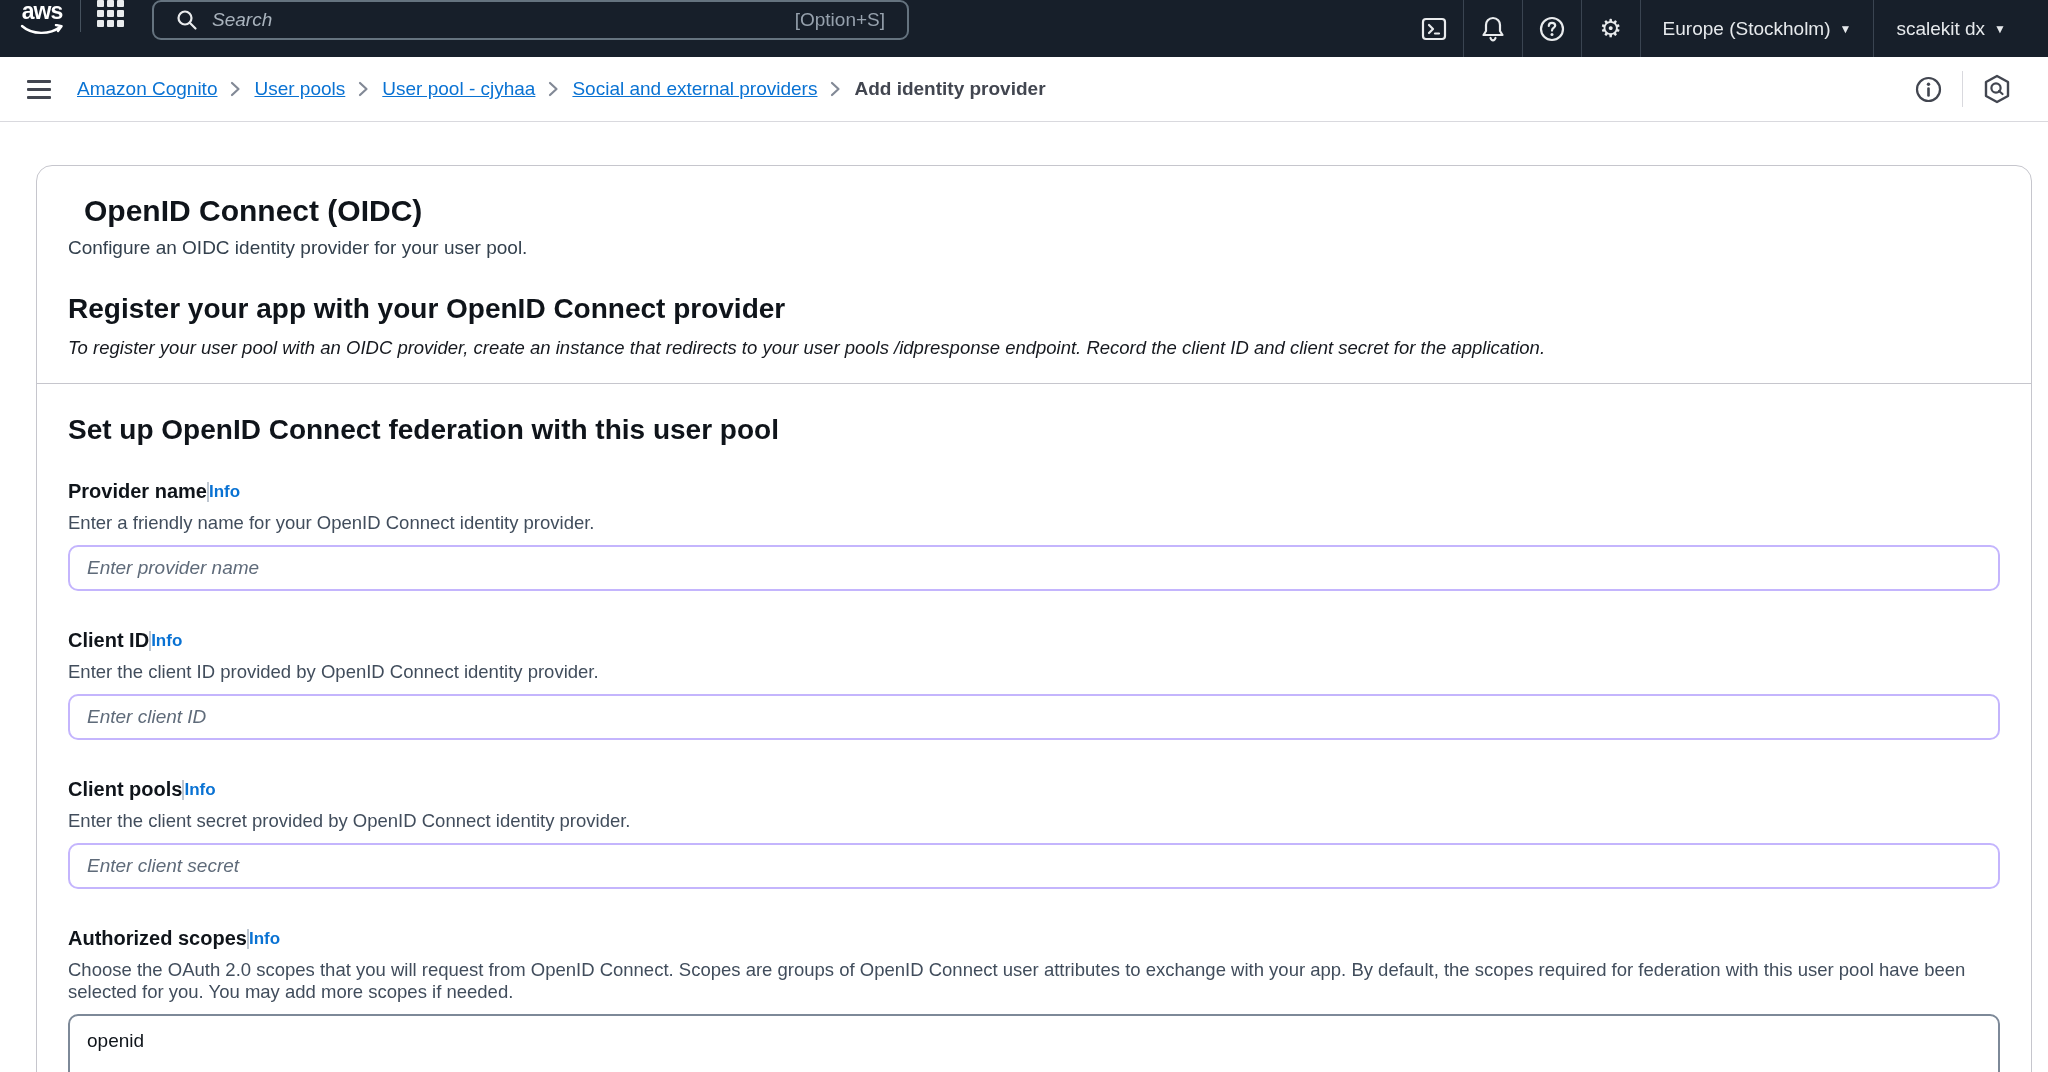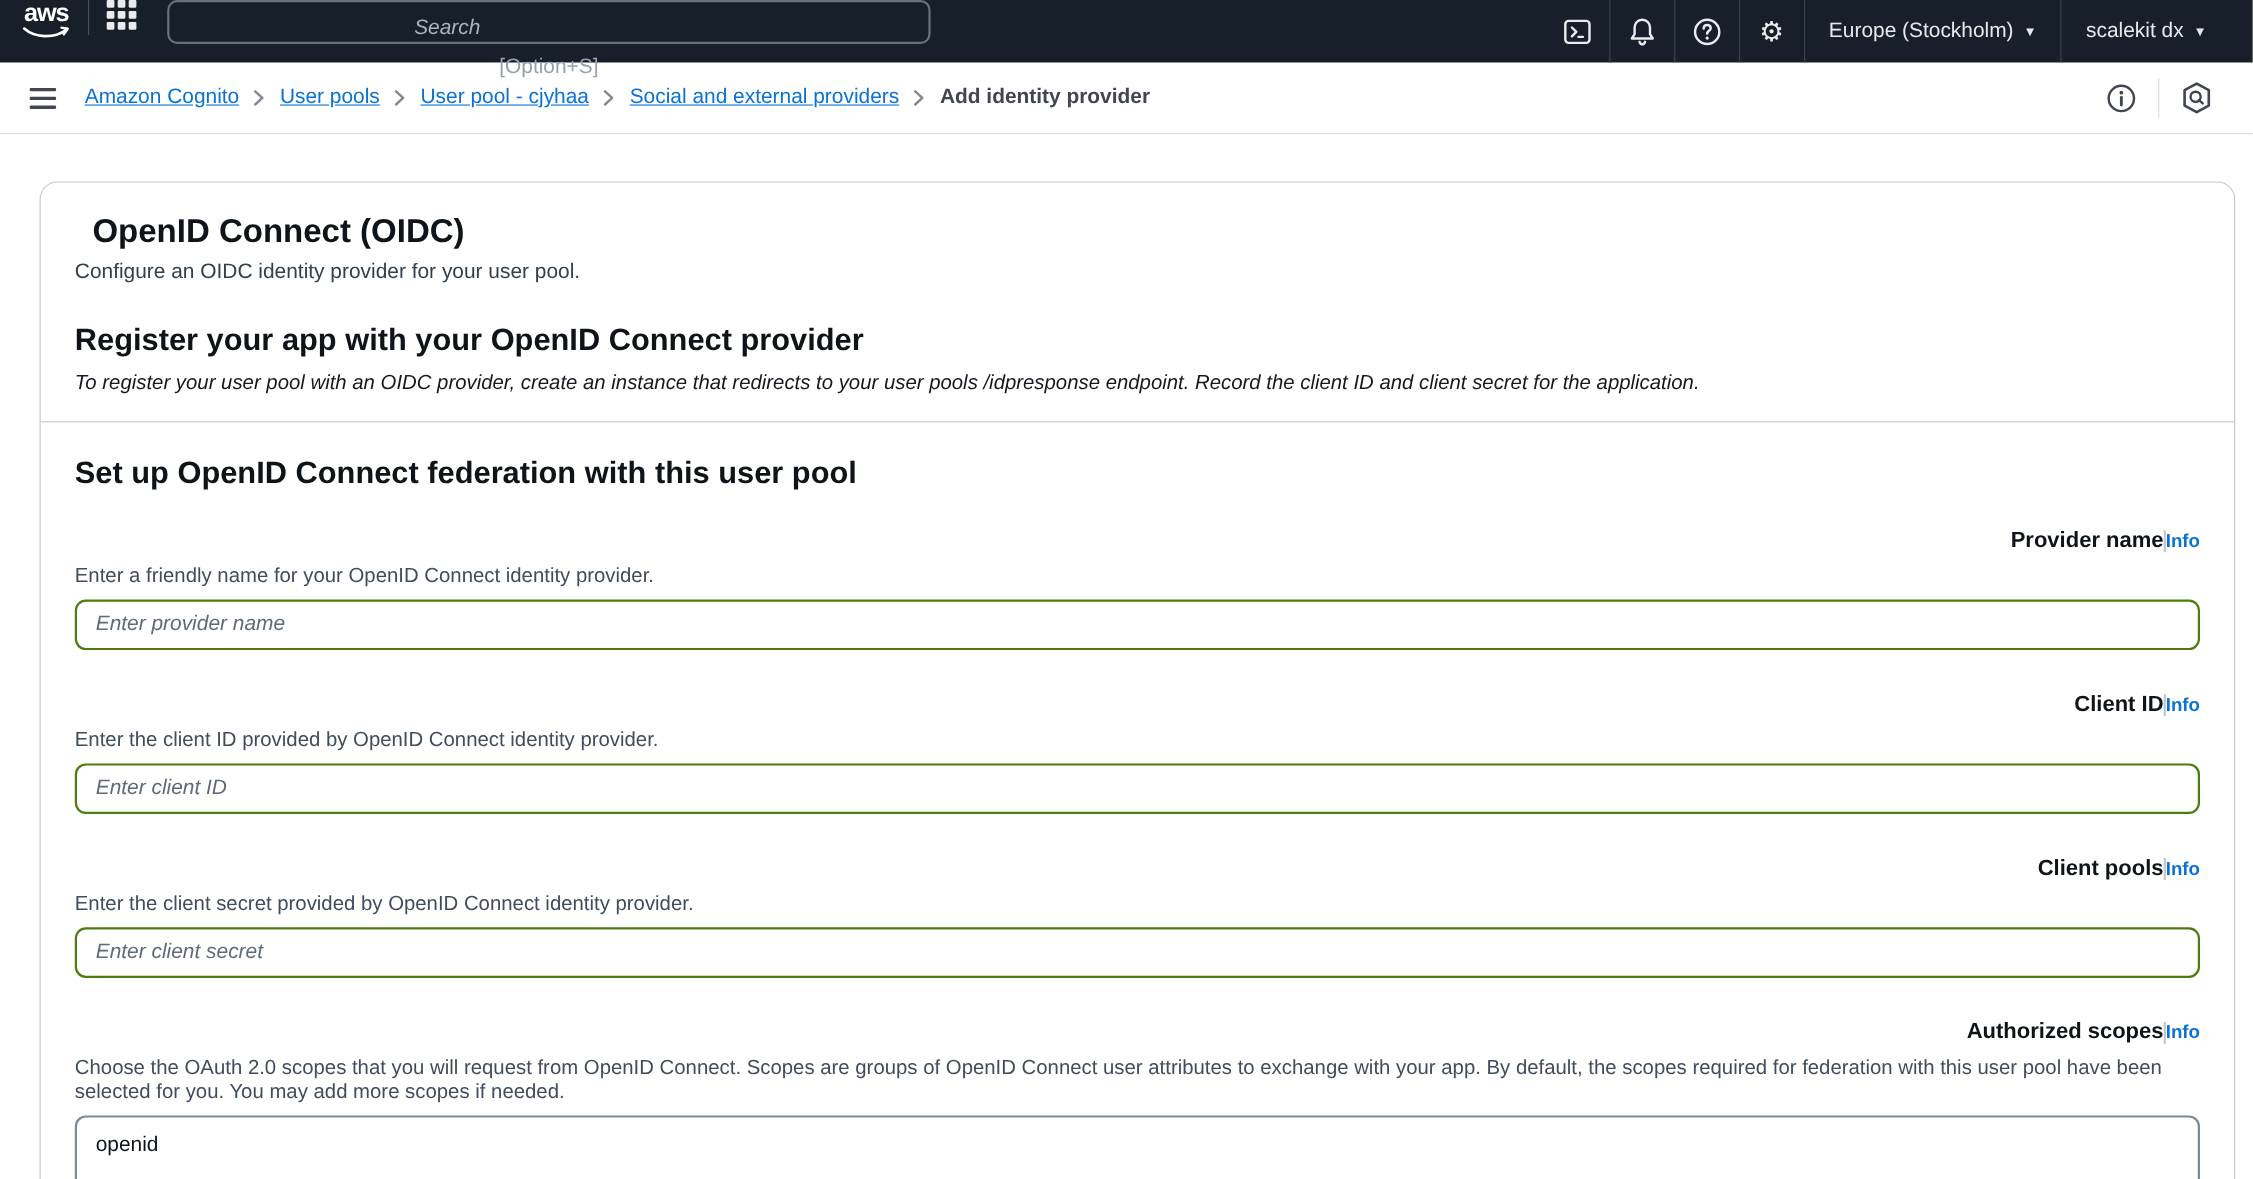--- a/index.html
+++ b/index.html
@@ -16,24 +16,24 @@
     height:57px; background:#171f2a;
     display:flex; 
     padding:0 20px; gap:16px;
   }
   .aws-logo { display:flex; flex-direction:column; align-items:center; line-height:1; cursor:pointer; }
   .aws-logo .aws-text { color:#fff; font-weight:700; font-size:23px; letter-spacing:-1px; margin-bottom:1px; }
   .topbar-divider { width:1px; height:32px; background:#46525e; }
   .grid-icon { display:grid; grid-template-columns:repeat(3,7px); grid-template-rows:repeat(3,7px); gap:3px; cursor:pointer; }
   .grid-icon span { background:#e9ebed; border-radius:1px; }
   .search-wrap {
-    width:694px; height:40px;
+    width:757px; height:40px;
     border:2px solid #65737f; border-radius:9px;
     display:flex; align-items:center; gap:12px;
-    padding:0 22px; margin-left:12px;flex-direction:column;
+    padding:0 22px; margin-left:12px;
   }
   .search-wrap input {
     flex:1; background:transparent; border:none; outline:none;
     color:#e9ebed; font-size:19px; font-family:inherit;
   }
   .search-wrap input::placeholder { color:#a9b3bd; font-style:italic; }
   .search-shortcut { color:#96a1ad; font-size:19px; }
   .topbar-right { margin-left:auto; display:flex; align-items:center; height:100%; }
   .tb-icon-btn {
     color:#e9ebed; display:flex; align-items:center; justify-content:center;
@@ -71,28 +71,28 @@
     padding:28px 31px 80px;
   }
   .page-title { font-size:30px; font-weight:700; margin:0 16px 9px; color:#0f141a; }
   .page-subtitle { font-size:19px; color:#33404d; margin:0 0 34px; }
   .section-heading { font-size:28px; font-weight:700; margin:16px 0 10px; color:#0f141a; }
   .section-desc { font-size:18.5px; color:#16191f; margin:12px 0 24px;font-style:italic; }
   .card-divider { border:none; border-top:1px solid #c6c6cd; margin:0 -31px 30px; }
   .setup-heading { margin-bottom:34px; }
 
   .field { margin-bottom:38px; }
-  .label-row { display:flex; align-items:center; margin-bottom:9px;justify-content:flex-end; }
+  .label-row { display:flex; align-items:center; margin-bottom:9px; }
   .field-label { font-size:20px; font-weight:700; color:#0f141a; }
   .label-sep { width:2px; height:20px; background:#bfc7d1; }
   .info-link { color:#0972d3; font-size:17px; font-weight:700; cursor:pointer; }
   .field-desc { font-size:18.5px; color:#414d5c; margin:2px 0 11px; max-width:1936px; }
   .text-field {
     width:100%; height:46px;
-    border:2px solid #4d7c0f; border-radius:10px;
+    border:2px solid #c4b5fd; border-radius:10px;
     padding:0 17px; font-size:19px; font-family:inherit; color:#0f141a;
     outline:none; background:#fff;
   }
   .text-field::placeholder { color:#5f6b7a; font-style:italic; }
   .scopes-area {
     width:100%; height:112px;
     border:2px solid #7d8998; border-radius:10px;
     padding:12px 17px; font-size:19px; font-family:inherit; color:#0f141a;
     outline:none; resize:both; background:#fff; line-height:1.4;
   }

